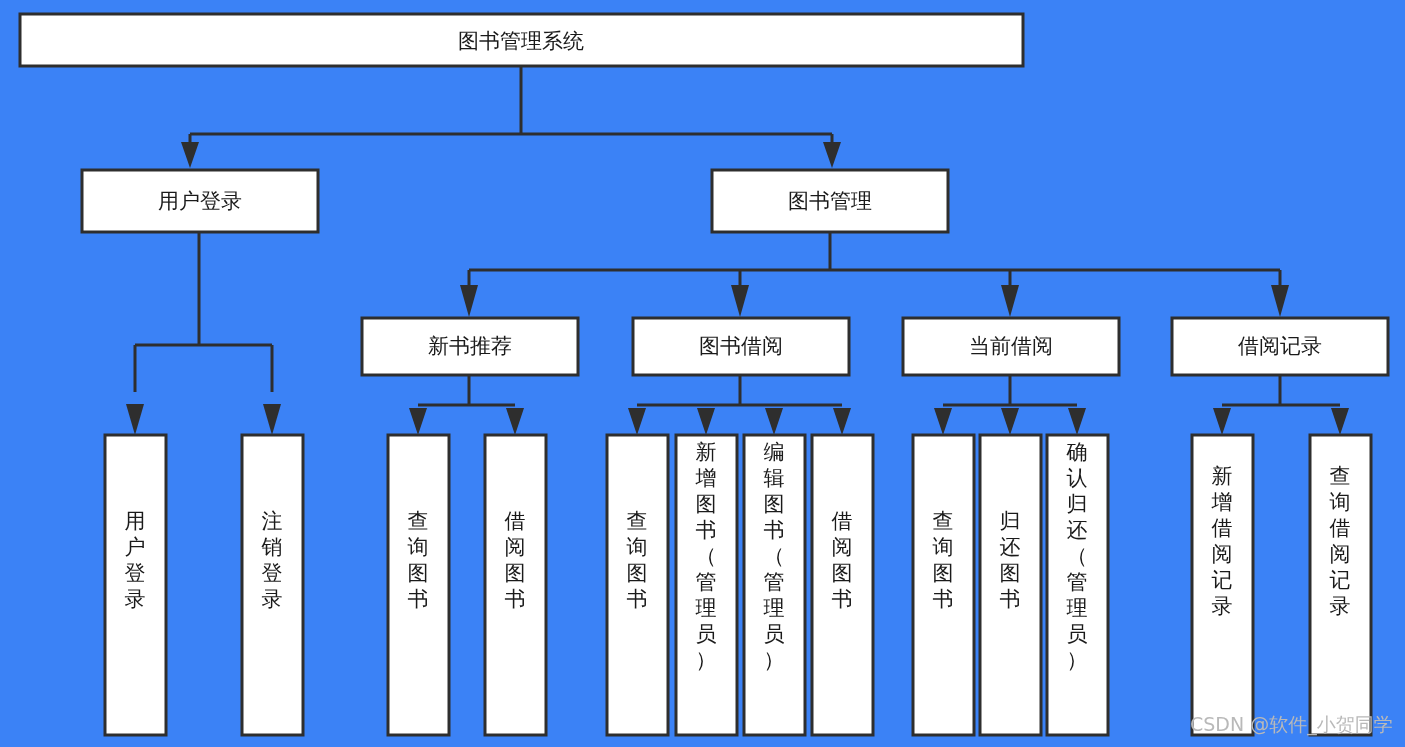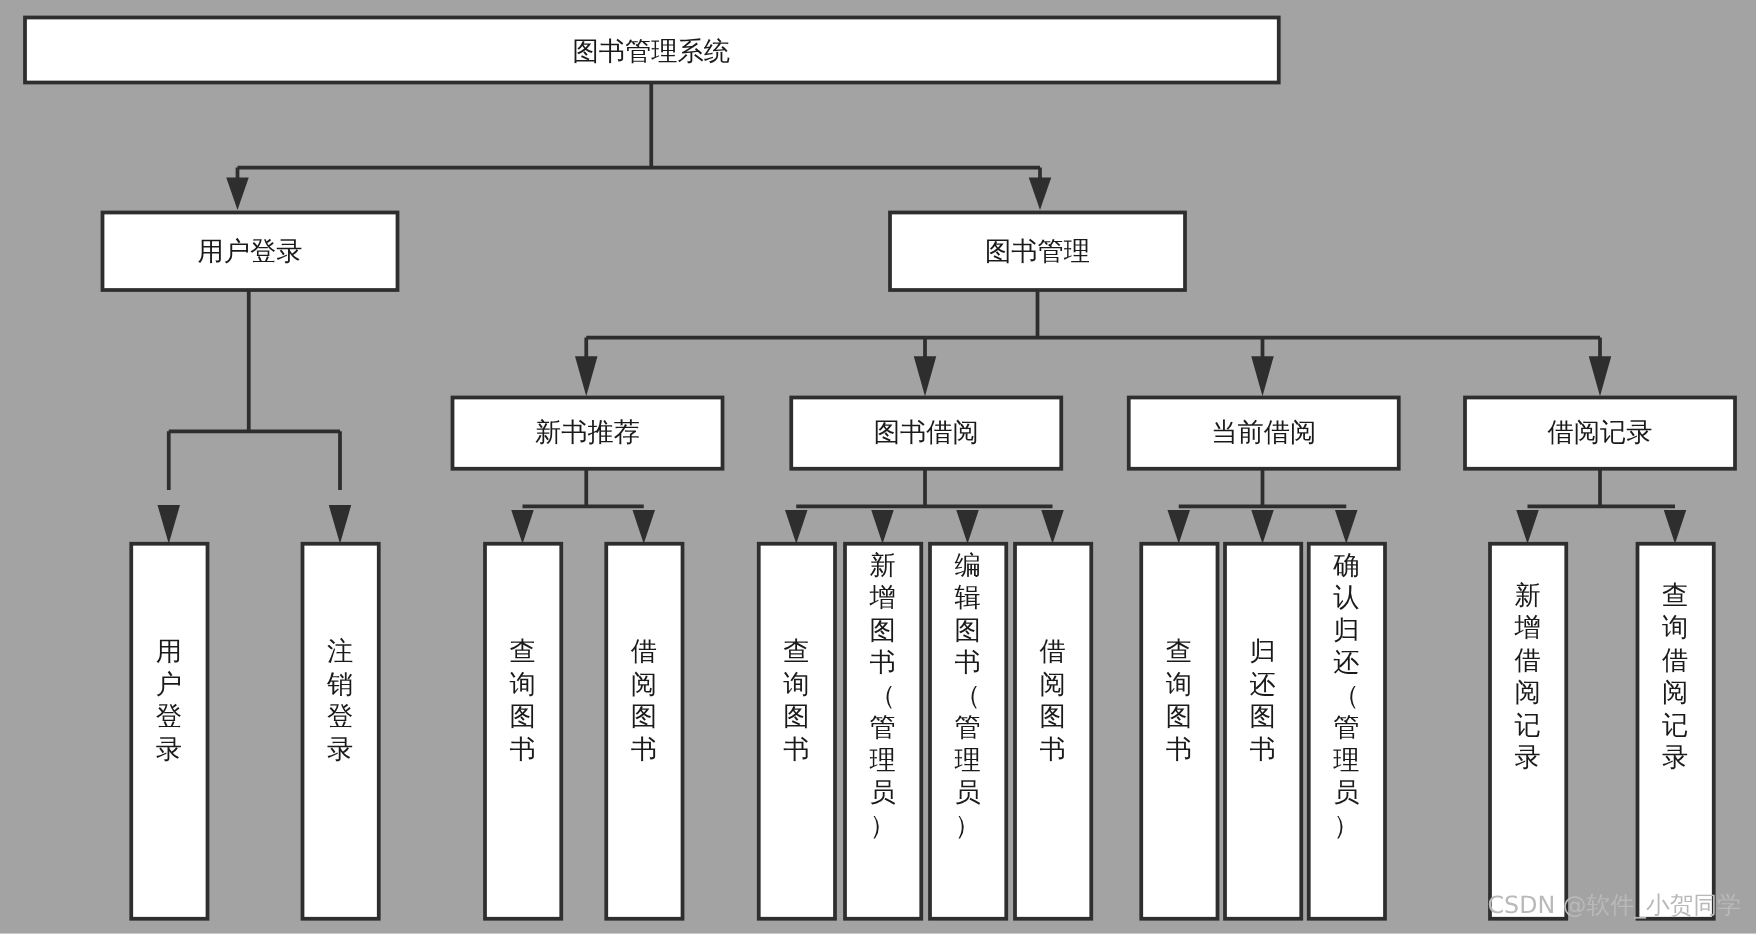--- a/index.html
+++ b/index.html
@@ -11,21 +11,21 @@
   body {
     width: 1405px;
     height: 747px;
     font-family: "DejaVu Sans", "Liberation Sans", sans-serif;
     overflow: hidden;
   }
   #diagram-root {
     position: relative;
     width: 1405px;
     height: 747px;
-    background: #a3a3a3;
+    background: #3b82f6;
   }
   svg#flowchart {
     display: block;
     width: 1405px;
     height: 747px;
   }
   .node-box {
     fill: #ffffff;
     stroke: #2e2e2e;
     stroke-width: 3;

